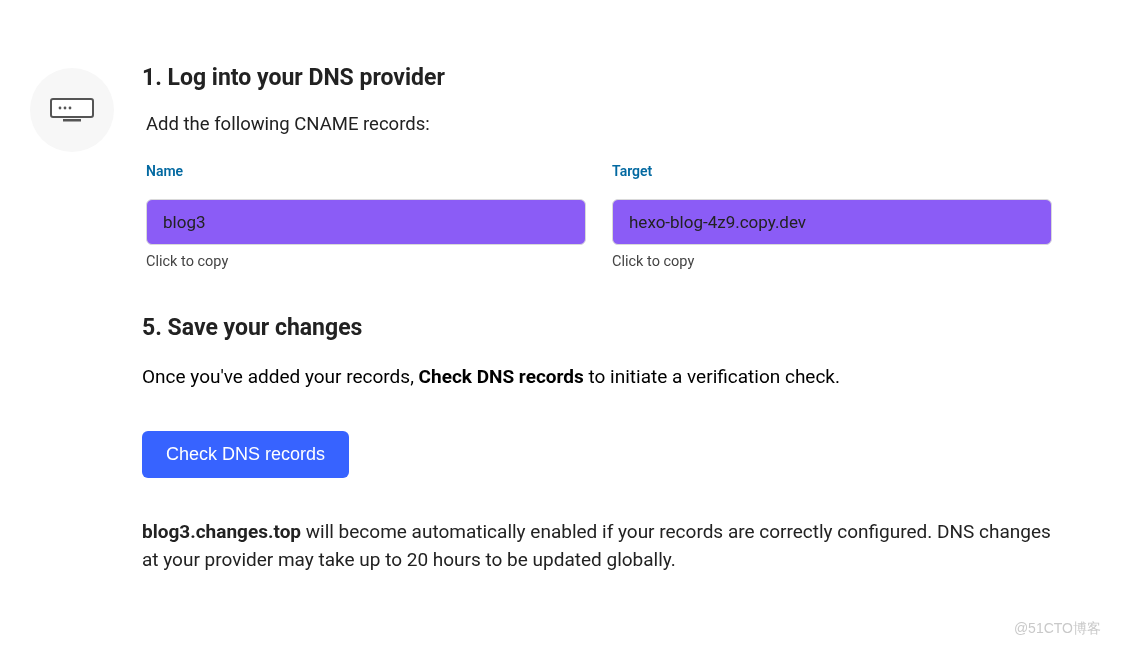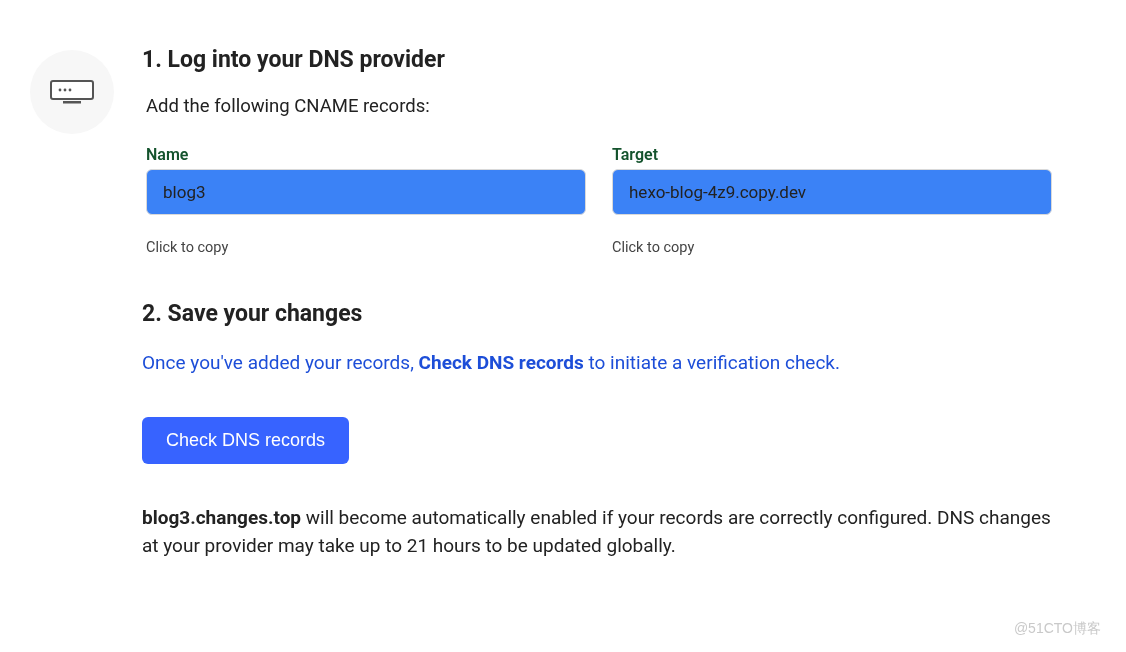--- a/index.html
+++ b/index.html
@@ -6,21 +6,21 @@
   html, body {
     width: 1126px;
     height: 652px;
     background: #ffffff;
     font-family: -apple-system, BlinkMacSystemFont, "Segoe UI", Roboto, Helvetica, Arial, sans-serif;
     color: #1d1d1d;
     position: relative;
   }
   .page {
     display: flex;
-    padding: 46px 70px 30px 30px;
+    padding: 64px 70px 30px 30px;
     gap: 28px;
   }
   .icon-col {
     flex: 0 0 84px;
     display: flex;
     justify-content: center;
     align-items: flex-start;
     padding-top: 4px;
   }
   .icon-circle {
@@ -52,43 +52,43 @@
     display: flex;
     gap: 26px;
     margin-bottom: 44px;
   }
   .field {
     flex: 1 1 0;
     display: flex;
     flex-direction: column;
   }
   .field-label {
-    font-size: 16px;
+    font-size: 14px;
     font-weight: 600;
-    color: #14532d;
-    margin-bottom: 5px;
+    color: #0369a1;
+    margin-bottom: 20px;
   }
   .field-box {
     border: 1px solid #d9d9d9;
     border-radius: 6px;
     padding: 12px 16px;
     font-size: 17px;
     color: #222;
-    background: #3b82f6;
+    background: #8b5cf6;
     cursor: pointer;
   }
   .field-hint {
     font-size: 14.5px;
     color: #444;
-    margin-top: 24px;
+    margin-top: 8px;
   }
   .step2 { margin-top: 12px; }
   .step2-instr {
     font-size: 19px;
-    color: #1d4ed8;
+    color: #000000;
     line-height: 1.45;
     margin-bottom: 40px;
   }
   .step2-instr b { font-weight: 700; }
   .primary-btn {
     display: inline-block;
     background: #3763ff;
     color: #ffffff;
     font-size: 18px;
     font-weight: 400;
@@ -143,25 +143,25 @@
         </div>
         <div class="field">
           <div class="field-label">Target</div>
           <div class="field-box">hexo-blog-4z9.copy.dev</div>
           <div class="field-hint">Click to copy</div>
         </div>
       </div>
     </div>
 
     <div class="step2">
-      <h2 class="step-title">2. Save your changes</h2>
+      <h2 class="step-title">5. Save your changes</h2>
       <p class="step2-instr">
         <span>Once you've added your records, </span><b>Check DNS records</b><span> to initiate a verification check.</span>
       </p>
       <button class="primary-btn">Check DNS records</button>
       <p class="note">
-        <b>blog3.changes.top</b><span> will become automatically enabled if your records are correctly configured. DNS changes at your provider may take up to 21 hours to be updated globally.</span>
+        <b>blog3.changes.top</b><span> will become automatically enabled if your records are correctly configured. DNS changes at your provider may take up to 20 hours to be updated globally.</span>
       </p>
     </div>
   </div>
 </div>
 
 <div class="watermark">@51CTO博客</div>
 
 </body></html>

